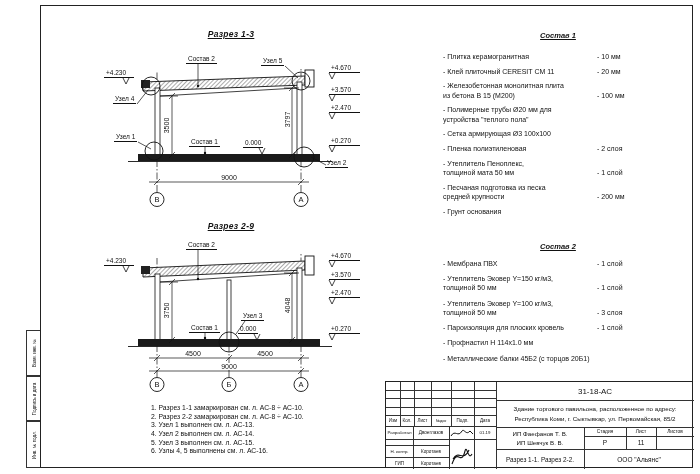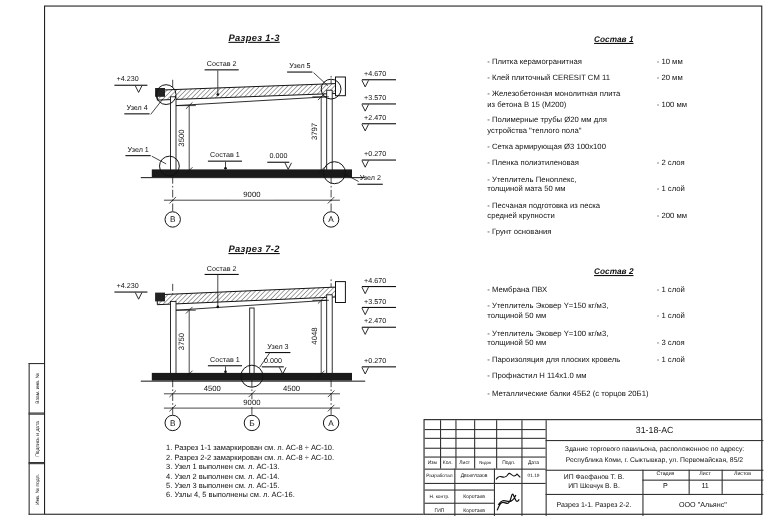--- a/index.html
+++ b/index.html
@@ -181,21 +181,21 @@
 <div class="lbl u elev" style="left:329px;top:86px">+3.570</div>
 <div class="lbl u elev" style="left:329px;top:104px">+2.470</div>
 <div class="lbl u elev" style="left:329px;top:137px">+0.270</div>
 <div class="lbl u" style="left:325px;top:159px">Узел 2</div>
 <div class="dim" style="left:209px;top:174px;width:40px">9000</div>
 <div class="dim vdim" style="left:146px;top:122px;width:40px">3500</div>
 <div class="dim vdim" style="left:267px;top:116px;width:40px">3797</div>
 <div class="axis" style="left:150px;top:193px">В</div>
 <div class="axis" style="left:294px;top:193px">А</div>
 
-<div class="sec-title" style="left:181px;top:221px;width:100px">Разрез 7-2</div>
+<div class="sec-title" style="left:181px;top:221px;width:100px">Разрез 2-9</div>
 <div class="lbl u" style="left:186px;top:241px">Состав 2</div>
 <div class="lbl u" style="left:241px;top:312px">Узел 3</div>
 <div class="lbl u" style="left:189px;top:324px">Состав 1</div>
 <div class="lbl u" style="left:238px;top:325px">0.000</div>
 <div class="lbl u" style="left:104px;top:257px;width:30px">+4.230</div>
 <div class="lbl u elev" style="left:329px;top:252px">+4.670</div>
 <div class="lbl u elev" style="left:329px;top:271px">+3.570</div>
 <div class="lbl u elev" style="left:329px;top:289px">+2.470</div>
 <div class="lbl u elev" style="left:329px;top:325px">+0.270</div>
 <div class="dim" style="left:173px;top:350px;width:40px">4500</div>

